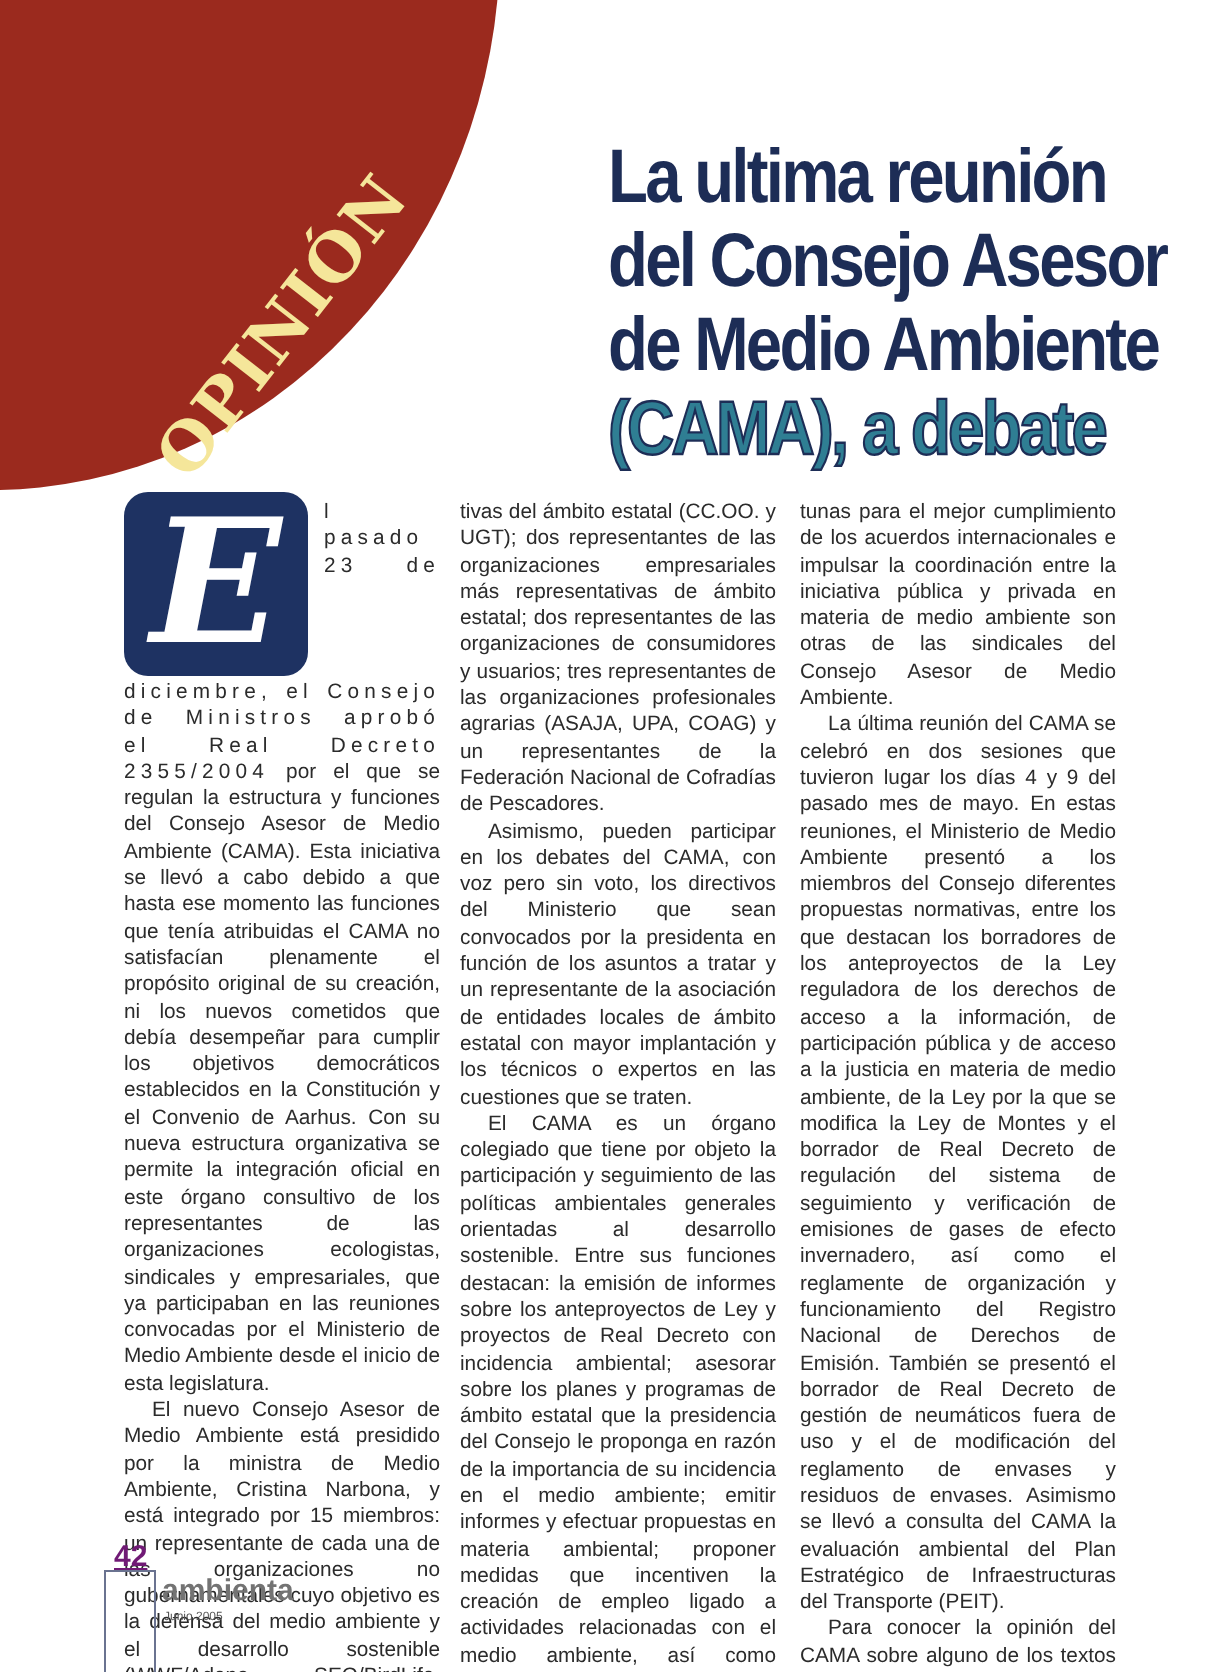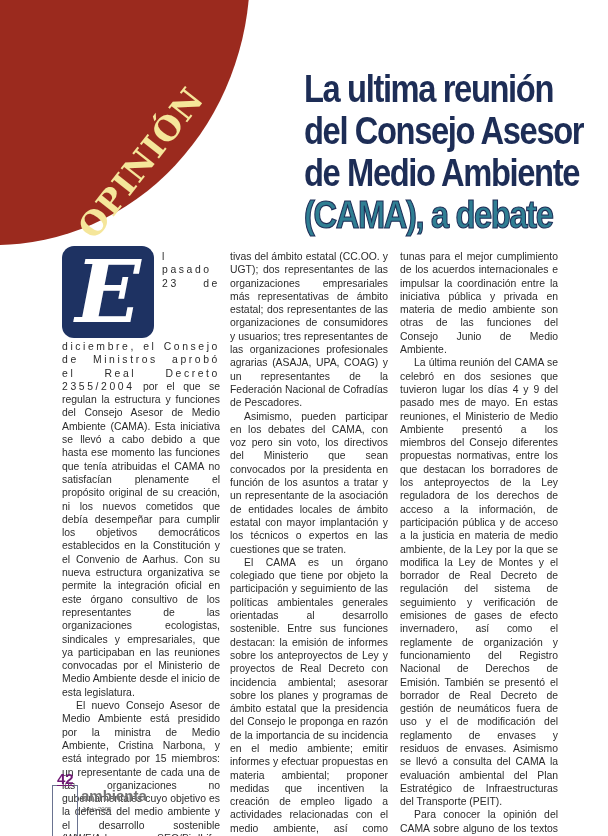--- a/index.html
+++ b/index.html
@@ -123,21 +123,21 @@
   <p>El nuevo Consejo Asesor de Medio Ambiente está presidido por la ministra de Medio Ambiente, Cristina Narbona, y está integrado por 15 miembros: un representante de cada una de las organizaciones no gubernamentales cuyo objetivo es la defensa del medio ambiente y el desarrollo sostenible (WWF/Adena, SEO/BirdLife, Greenpeace, Ecologistas en Acción y Amigos de la Tierra); un representante de cada una de las organizaciones sindicales más representa-</p>
 </div>
 
 <div class="col col2">
   <p class="first">tivas del ámbito estatal (CC.OO. y UGT); dos representantes de las organizaciones empresariales más representativas de ámbito estatal; dos representantes de las organizaciones de consumidores y usuarios; tres representantes de las organizaciones profesionales agrarias (ASAJA, UPA, COAG) y un representantes de la Federación Nacional de Cofradías de Pescadores.</p>
   <p>Asimismo, pueden participar en los debates del CAMA, con voz pero sin voto, los directivos del Ministerio que sean convocados por la presidenta en función de los asuntos a tratar y un representante de la asociación de entidades locales de ámbito estatal con mayor implantación y los técnicos o expertos en las cuestiones que se traten.</p>
   <p>El CAMA es un órgano colegiado que tiene por objeto la participación y seguimiento de las políticas ambientales generales orientadas al desarrollo sostenible. Entre sus funciones destacan: la emisión de informes sobre los anteproyectos de Ley y proyectos de Real Decreto con incidencia ambiental; asesorar sobre los planes y programas de ámbito estatal que la presidencia del Consejo le proponga en razón de la importancia de su incidencia en el medio ambiente; emitir informes y efectuar propuestas en materia ambiental; proponer medidas que incentiven la creación de empleo ligado a actividades relacionadas con el medio ambiente, así como medidas de educación ambiental. Proponer las medidas que considere opor-</p>
 </div>
 
 <div class="col col3">
-  <p class="first">tunas para el mejor cumplimiento de los acuerdos internacionales e impulsar la coordinación entre la iniciativa pública y privada en materia de medio ambiente son otras de las funciones del Consejo Junio de Medio Ambiente.</p>
+  <p class="first">tunas para el mejor cumplimiento de los acuerdos internacionales e impulsar la coordinación entre la iniciativa pública y privada en materia de medio ambiente son otras de las sindicales del Consejo Asesor de Medio Ambiente.</p>
   <p>La última reunión del CAMA se celebró en dos sesiones que tuvieron lugar los días 4 y 9 del pasado mes de mayo. En estas reuniones, el Ministerio de Medio Ambiente presentó a los miembros del Consejo diferentes propuestas normativas, entre los que destacan los borradores de los anteproyectos de la Ley reguladora de los derechos de acceso a la información, de participación pública y de acceso a la justicia en materia de medio ambiente, de la Ley por la que se modifica la Ley de Montes y el borrador de Real Decreto de regulación del sistema de seguimiento y verificación de emisiones de gases de efecto invernadero, así como el reglamente de organización y funcionamiento del Registro Nacional de Derechos de Emisión. También se presentó el borrador de Real Decreto de gestión de neumáticos fuera de uso y el de modificación del reglamento de envases y residuos de envases. Asimismo se llevó a consulta del CAMA la evaluación ambiental del Plan Estratégico de Infraestructuras del Transporte (PEIT).</p>
   <p><span>Para conocer la opinión del CAMA sobre alguno de los textos presentados, se ha solicitado a diferentes miembros del Consejo -WWF/Adena, CC.OO., FUCI y CEOE- la realización de una valoración de los mismos.</span></p>
 </div>
 
 <div class="footer-box"></div>
 <div class="page-num">42</div>
 <div class="mag-name">ambienta</div>
 <div class="mag-date">Junio 2005</div>
 
 </body></html>

